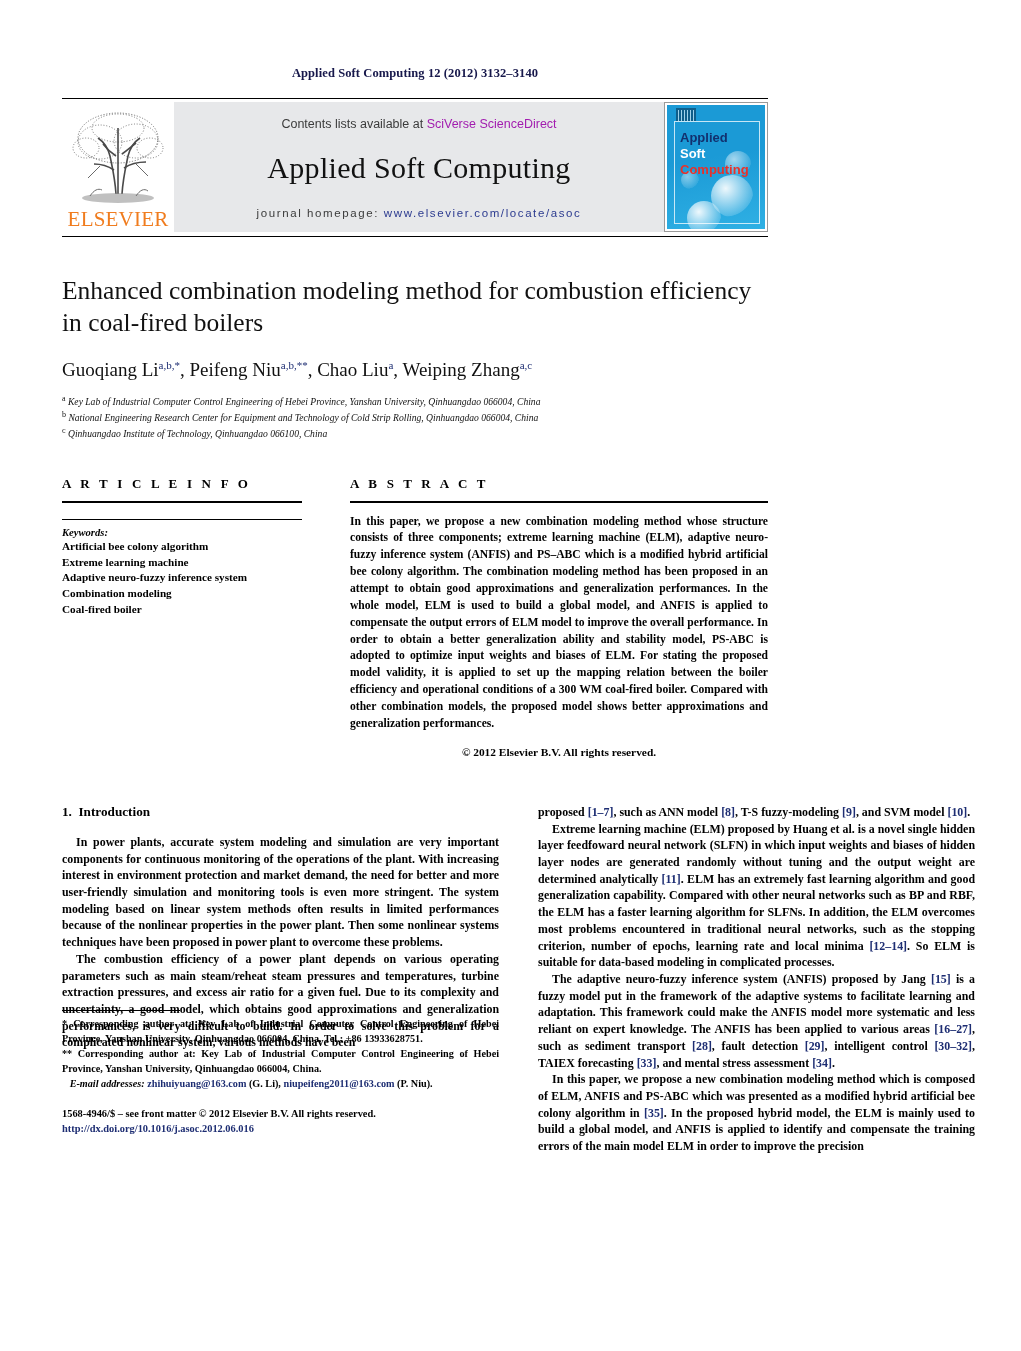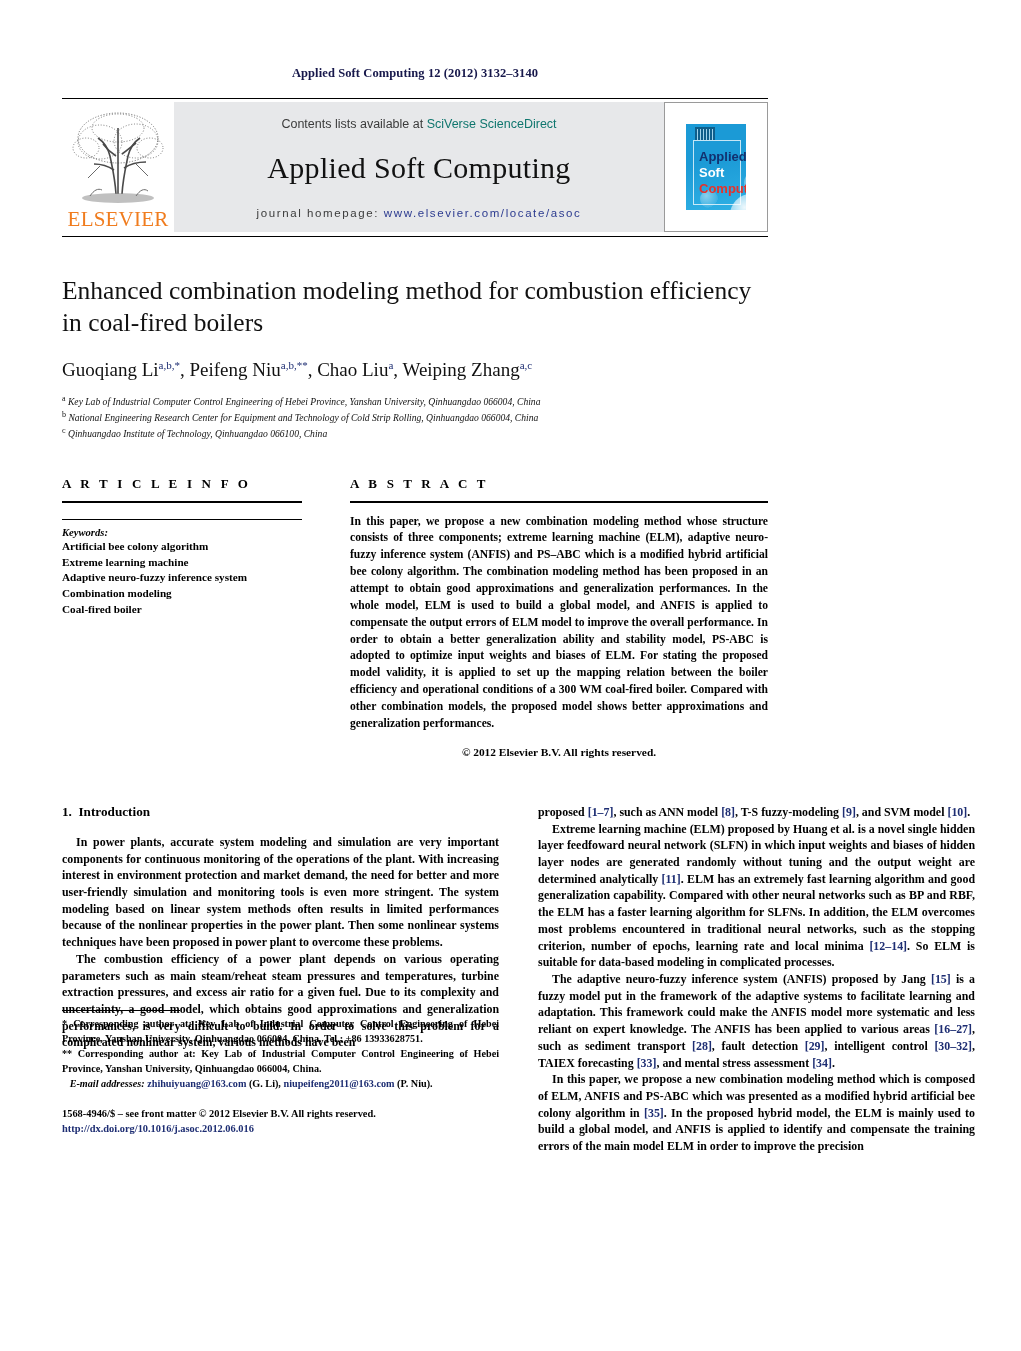--- a/index.html
+++ b/index.html
@@ -51,39 +51,39 @@
     flex: 1 1 auto; background: #e7e8ea;
     display: flex; flex-direction: column;
     align-items: center; justify-content: center;
     position: relative;
   }
   .contents-line {
     font-family: "Liberation Sans", sans-serif;
     font-size: 12.5px; color: #3b3b3b;
     margin-top: 2px;
   }
-  .contents-line .sd-link { color: #0f766e; }
+  .contents-line .sd-link { color: #a21caf; }
   .journal-name {
     font-family: "Liberation Serif", serif;
     font-size: 30px; color: #111;
     margin: 20px 0 22px 0;
     letter-spacing: .3px;
   }
   .homepage-line {
     font-family: "Liberation Sans", sans-serif;
     font-size: 11.5px; color: #3b3b3b;
     letter-spacing: 1.6px;
   }
   .homepage-line .hp-url { color: #2b3a8f; }
   .cover-thumb {
     width: 104px; flex: 0 0 104px;
     margin-left: 0;
     border: 1px solid #9a9a9a;
     background: #ffffff;
-    padding: 21px;
+    padding: 2px;
     display: flex;
   }
   .cover-inner {
     flex: 1; position: relative; overflow: hidden;
     background: linear-gradient(170deg,#1b9ad6 0%, #1b9ad6 42%, #2fb0e4 100%);
   }
   .cover-frame {
     position: absolute; left: 7px; right: 5px; top: 16px; bottom: 5px;
     border: 1px solid rgba(255,255,255,.75);
   }

